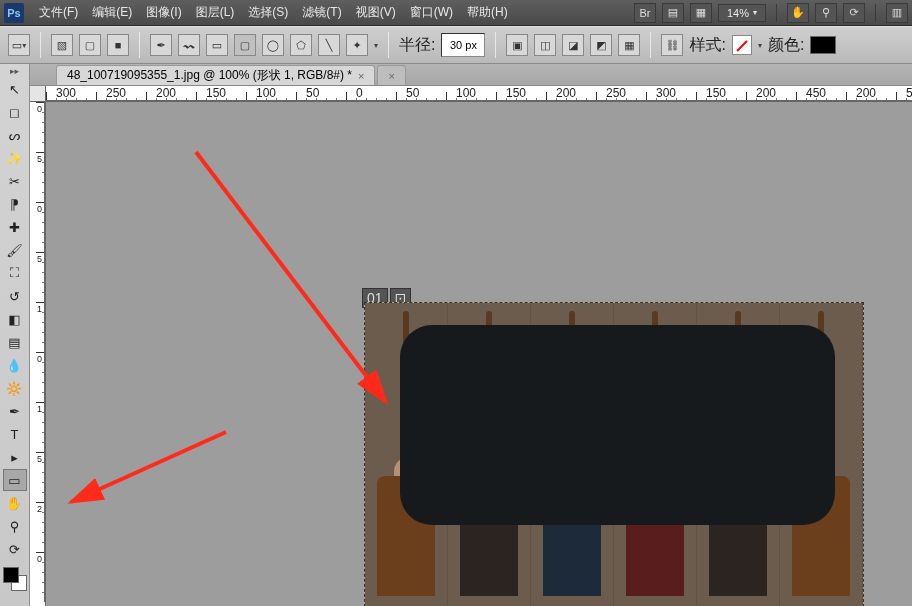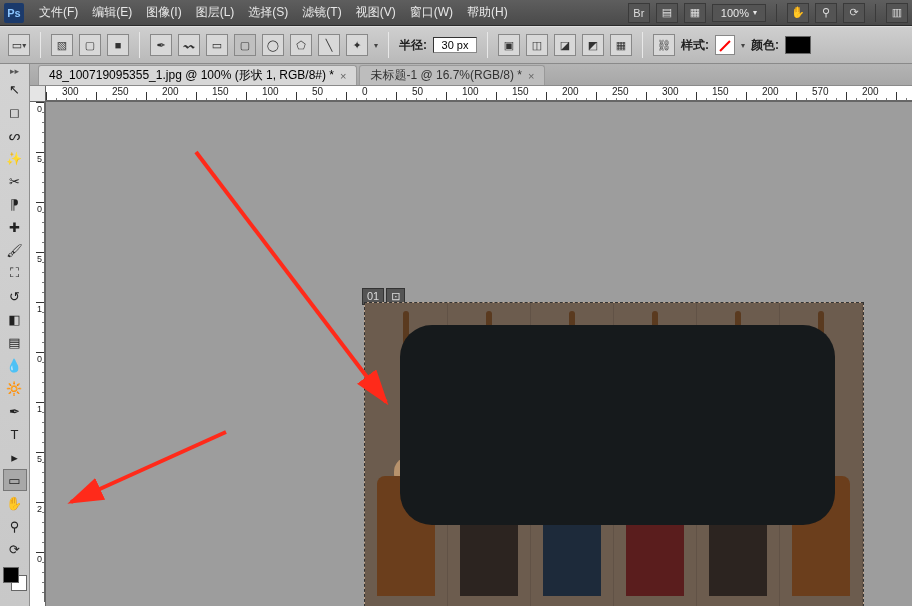--- a/index.html
+++ b/index.html
@@ -74,23 +74,23 @@
   .opt-icon {
     width: 22px; height: 22px;
     border: 1px solid #888;
     background: #d8d8d8;
     display: flex; align-items: center; justify-content: center;
     font-size: 11px;
     color: #333;
   }
   .opt-icon.dark { background: #c0c0c0; }
   .opt-sep { width: 1px; height: 26px; background: #9a9a9a; margin: 0 4px; border-left:1px solid #e8e8e8;}
-  .opt-label { font-size: 12px; color: #222; font-weight: bold; }
+  .opt-label { font-size: 16px; color: #222; }
   input.radius-input {
-    width: 44px; height: 16px;
+    width: 44px; height: 24px;
     border: 1px inset #888;
     background: #fff;
     font-size: 11px;
     text-align: center;
   }
   .color-swatch {
     width: 26px; height: 18px;
     background: #000;
     border: 1px solid #666;
   }
@@ -142,21 +142,21 @@
   .bg { position:absolute; right:0; bottom:0; width:16px; height:16px; background:#fff; border:1px solid #666;}
 
   .doc-area {
     flex:1; position:relative;
     background:#b8b8b8;
   }
   .tab-strip {
     height: 22px;
     background: linear-gradient(#b4b4b4,#a7a7a7);
     display:flex; align-items:flex-end;
-    padding-left: 8px;
+    padding-left: 26px;
     border-bottom: 1px solid #8a8a8a;
   }
   .doc-tab {
     height: 20px;
     background: #d7d7d7;
     color:#000;
     font-size: 12px;
     padding: 2px 10px;
     border: 1px solid #999;
     border-bottom: none;
@@ -182,22 +182,22 @@
     background: #fff; border-right:1px solid #666;
     display:flex; flex-direction:column;
   }
   .ruler-corner { position:absolute; top:0; left:0; width:16px; height:16px; background:#e5e5e5; border-right:1px solid #666; border-bottom:1px solid #666;}
   .tick-h, .tick-v {
     position: relative;
     background-image: linear-gradient(to right, #777 1px, transparent 1px);
   }
   .tick-h {
     flex: 0 0 50px;
-    font-size: 10px; color:#222;
-    padding-left:16px;
+    font-size: 12px; color:#222;
+    padding-left:10px;
     border-bottom: 1px solid #666;
     display:flex; align-items: flex-start;
     background:
      linear-gradient(to right, #333 1px, transparent 1px) 0 6px / 50px 10px repeat-x,
      linear-gradient(to right, #777 1px, transparent 1px) 0 12px / 10px 4px repeat-x,
      #fff;
   }
   .tick-v {
     flex: 0 0 50px;
     font-size: 9px; color:#222;
@@ -222,21 +222,21 @@
     left: 318px; top: 200px;
     width: 500px; height: 305px;
     background: #bda58f;
     border: 1px dashed #333;
     overflow:hidden;
   }
   .artboard-badge {
     position:absolute; left: 316px; top: 186px;
     display:flex; gap:2px;
   }
-  .badge { background:#545454; color:#ddd; font-size:11px; padding:1px 4px; border:1px solid #333;}
+  .badge { background:#545454; color:#ddd; font-size:14px; padding:1px 4px; border:1px solid #333;}
   .photo-strip {
     position:absolute; left:0; right:0; top:0; bottom:0;
     display:flex;
   }
   .figure {
     flex:1; background:#6c5c4e;
     border-right: 1px solid rgba(0,0,0,0.1);
     position:relative;
   }
   .figure::before {
@@ -279,21 +279,21 @@
   <div class="menu-item">图层(L)</div>
   <div class="menu-item">选择(S)</div>
   <div class="menu-item">滤镜(T)</div>
   <div class="menu-item">视图(V)</div>
   <div class="menu-item">窗口(W)</div>
   <div class="menu-item">帮助(H)</div>
   <div class="menu-right">
     <div class="icon-btn">Br</div>
     <div class="icon-btn">▤</div>
     <div class="icon-btn">▦</div>
-    <div class="zoom-box">100%</div>
+    <div class="zoom-box">14%</div>
     <div class="sep-v"></div>
     <div class="icon-btn">✋</div>
     <div class="icon-btn">⚲</div>
     <div class="icon-btn">⟳</div>
     <div class="sep-v"></div>
     <div class="icon-btn">▥</div>
   </div>
 </div>
 
 <div class="options-bar">
@@ -361,21 +361,20 @@
     </div>
   </div>
 
   <div class="doc-area">
     <div class="tab-strip">
       <div class="doc-tab">
         <span>48_100719095355_1.jpg @ 100% (形状 1, RGB/8#) *</span>
         <span class="close">×</span>
       </div>
       <div class="doc-tab inactive">
-        <span>未标题-1 @ 16.7%(RGB/8) *</span>
         <span class="close">×</span>
       </div>
     </div>
 
     <div class="canvas-wrap">
       <div class="ruler-corner"></div>
       <div class="ruler-h">
         <div class="tick-h">300</div>
         <div class="tick-h">250</div>
         <div class="tick-h">200</div>
@@ -384,21 +383,21 @@
         <div class="tick-h">50</div>
         <div class="tick-h">0</div>
         <div class="tick-h">50</div>
         <div class="tick-h">100</div>
         <div class="tick-h">150</div>
         <div class="tick-h">200</div>
         <div class="tick-h">250</div>
         <div class="tick-h">300</div>
         <div class="tick-h">150</div>
         <div class="tick-h">200</div>
-        <div class="tick-h">570</div>
+        <div class="tick-h">450</div>
         <div class="tick-h">200</div>
         <div class="tick-h">550</div>
       </div>
       <div class="ruler-v">
         <div class="tick-v">
             <span>0</span>
           </div>
         <div class="tick-v">
             <span>5</span>
           </div>

